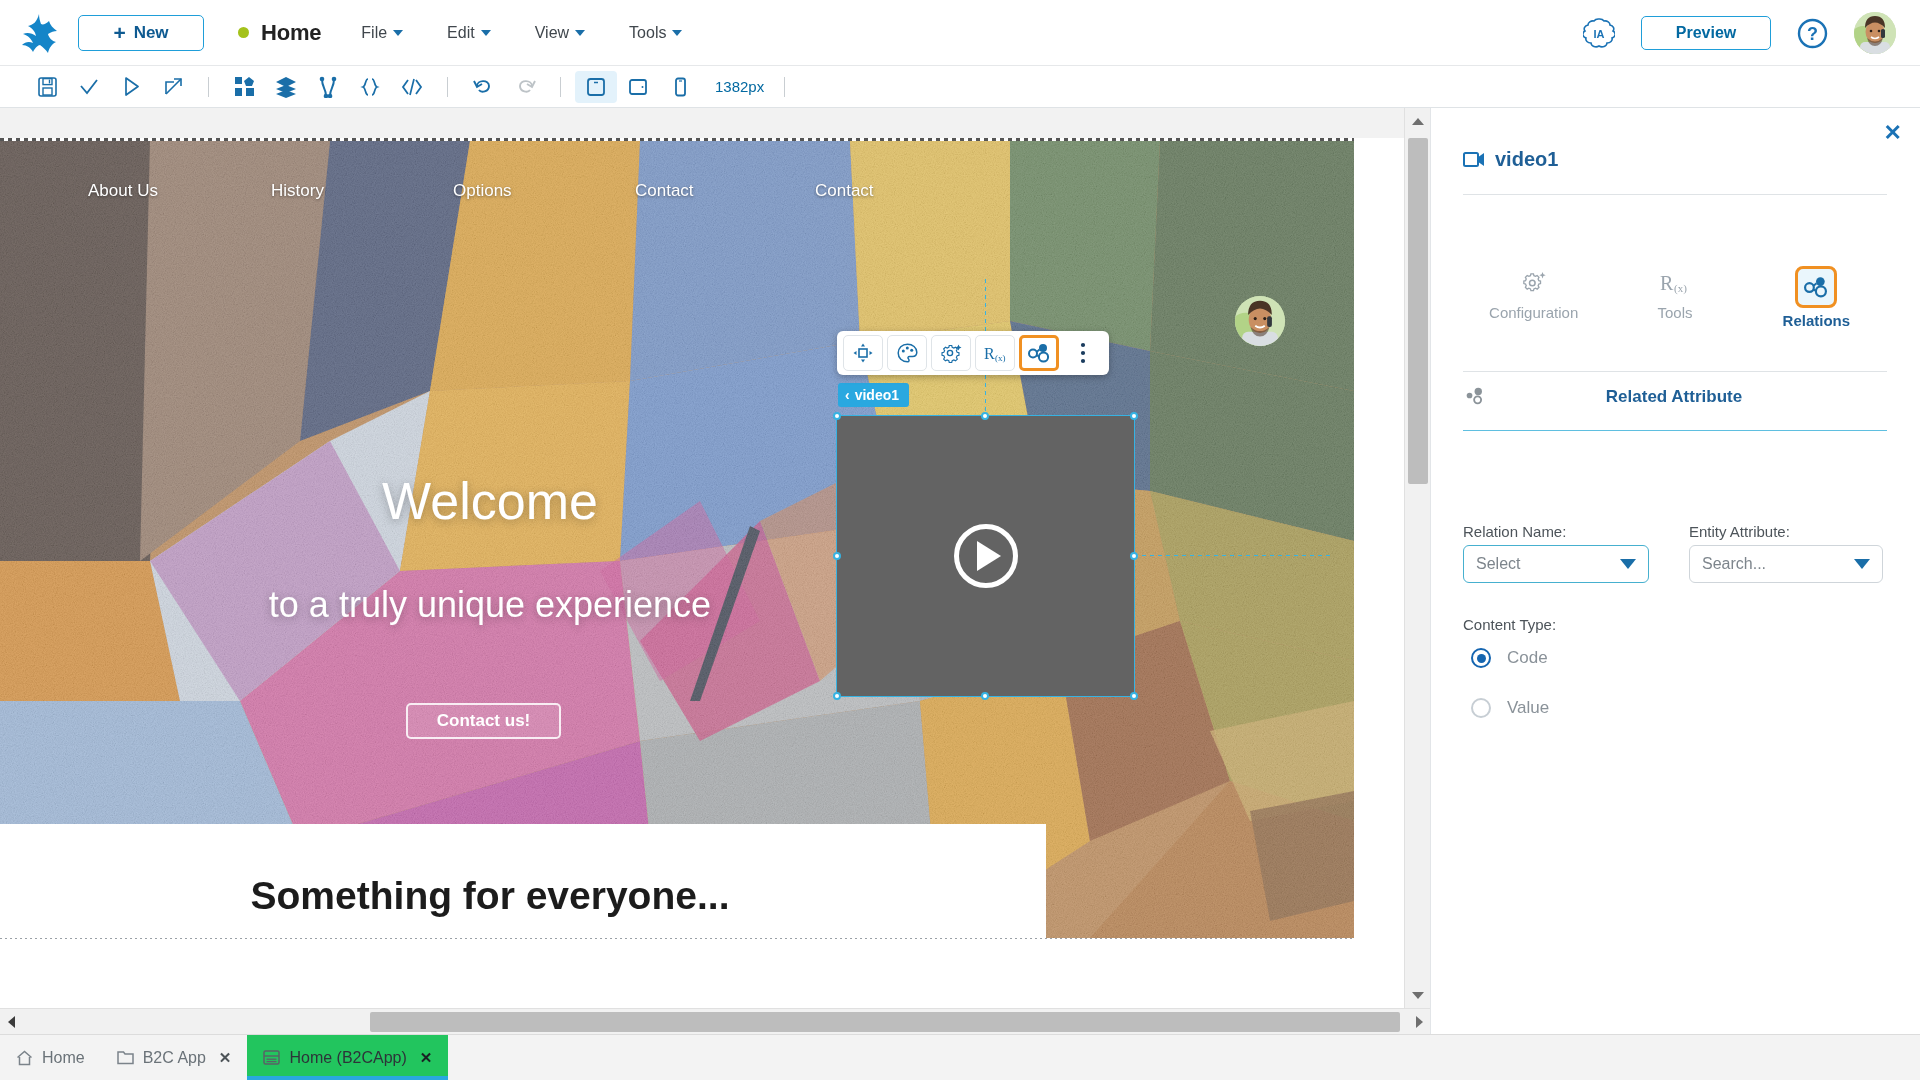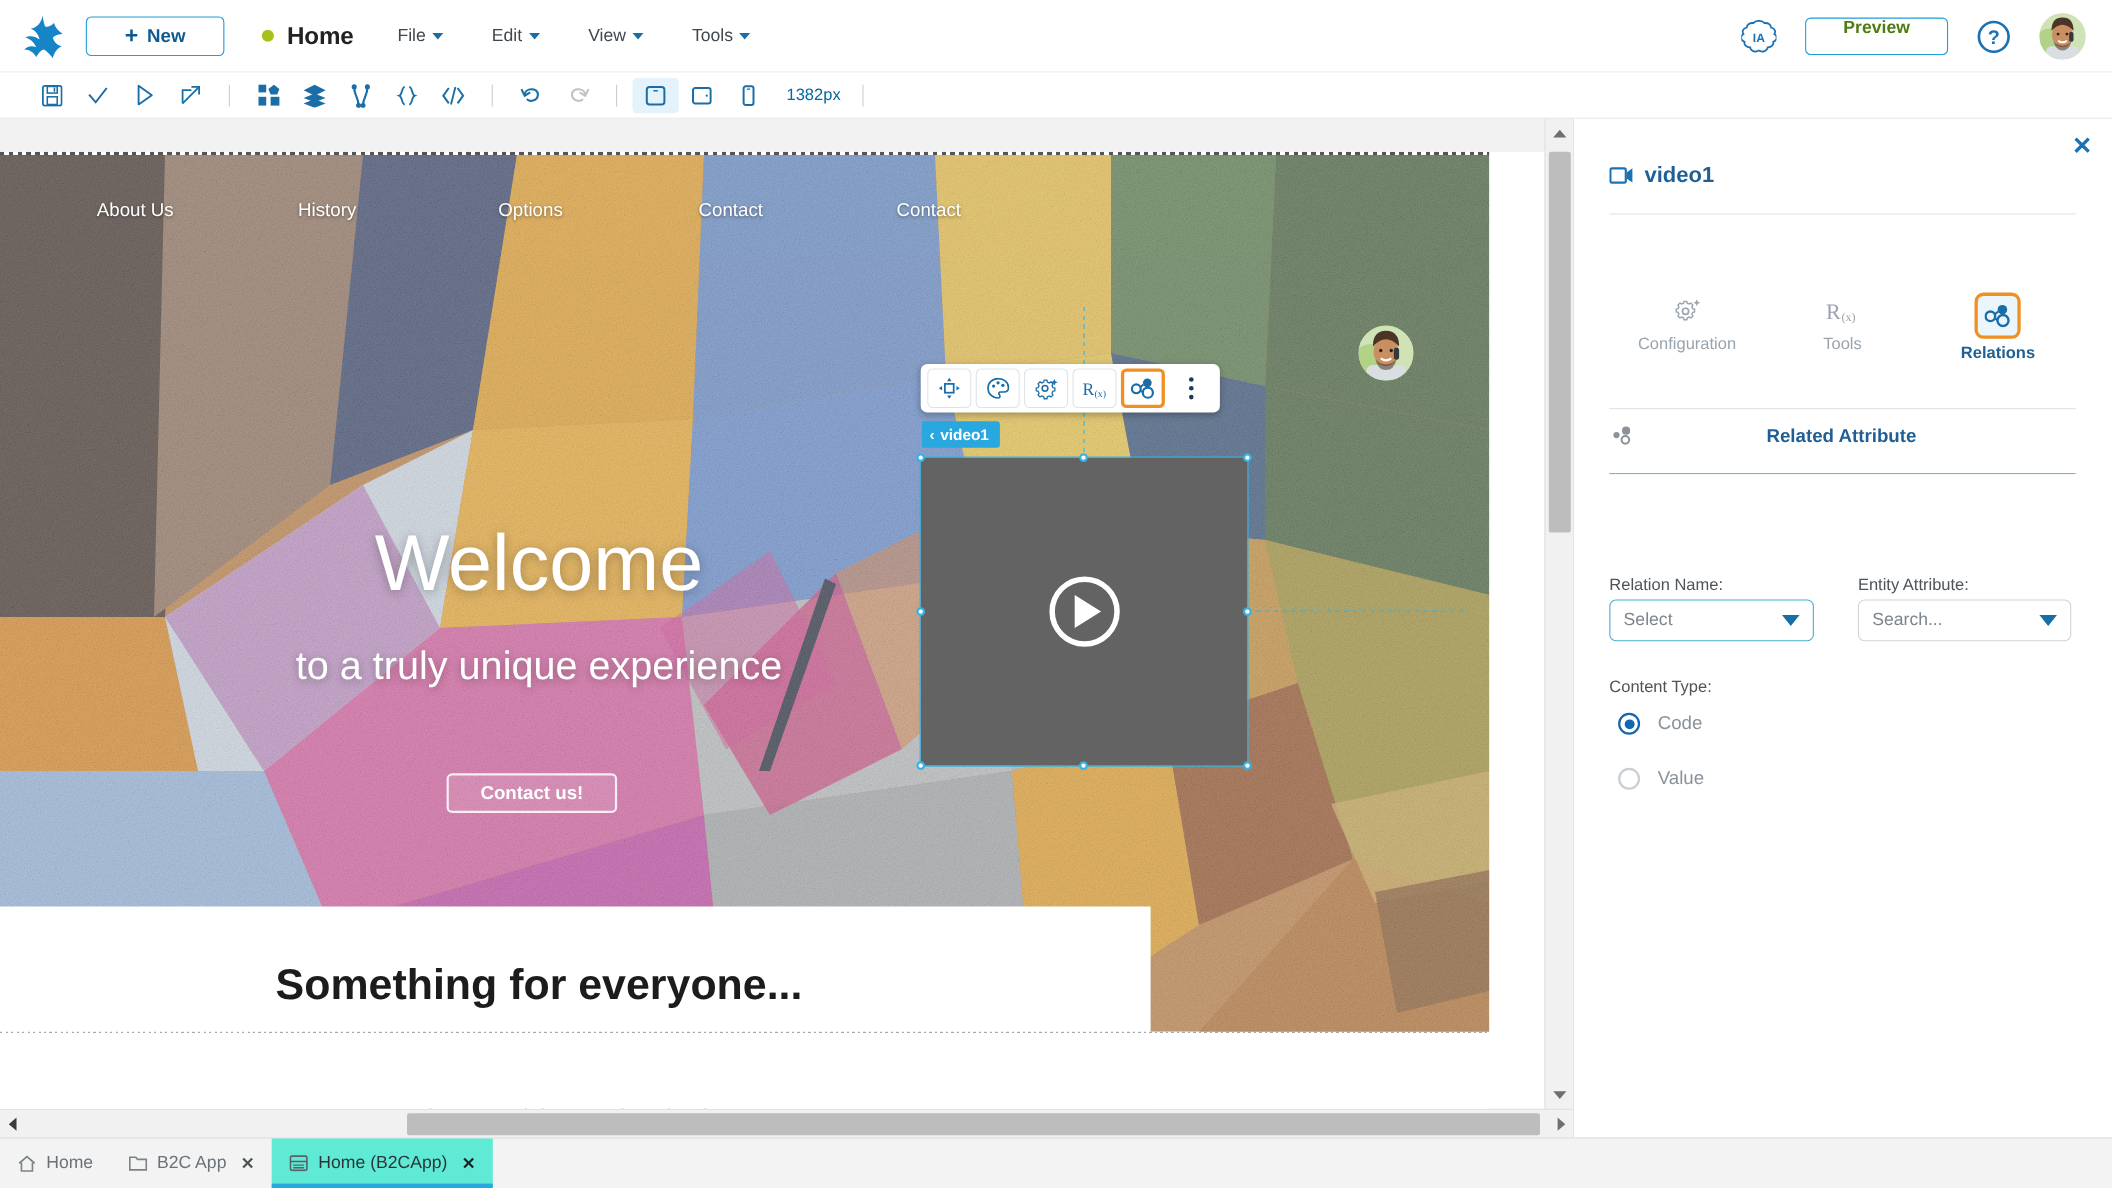--- a/index.html
+++ b/index.html
@@ -44,22 +44,22 @@
   .caret { width: 0; height: 0; border-left: 5px solid transparent;
            border-right: 5px solid transparent; border-top: 6px solid #1a6ea8; }
 
   .topbar-right {
     position: absolute; right: 24px; top: 0; height: 66px;
     display: flex; align-items: center; gap: 26px;
   }
   .ia-badge { width: 32px; height: 32px; cursor: pointer; }
   .preview-btn {
     width: 130px; height: 34px; border: 1px solid #1f9ed9; border-radius: 5px;
-    background: #fff; color: #4d7c0f; font-size: 16px; font-weight: bold;
-    display: flex; justify-content: center; cursor: pointer;
+    background: #fff; color: #0369a1; font-size: 16px; font-weight: bold;
+    display: flex; align-items: center; justify-content: center; cursor: pointer;
   }
   .help-btn { width: 31px; height: 31px; cursor: pointer; }
   .avatar-top {
     width: 42px; height: 42px; border-radius: 50%; overflow: hidden;
     background: #cfe0bb; position: relative; cursor: pointer; flex: 0 0 auto;
   }
 
   
   .face { position: absolute; inset: 0; }
 
@@ -113,21 +113,21 @@
   .nav-options { position: absolute; left: 453px; }
   .nav-orders  { position: absolute; left: 635px; }
   .nav-contact { position: absolute; left: 815px; }
   .hero-avatar {
     position: absolute; left: 1235px; top: 155px; width: 50px; height: 50px;
     border-radius: 50%; overflow: hidden; background: #c9ddb3; z-index: 5;
   }
 
   .welcome {
     position: absolute; left: 0; top: 330px; width: 980px; text-align: center;
-    font-size: 72px; color: #ffffff; font-weight: normal; z-index: 4;
+    font-size: 52px; color: #ffffff; font-weight: normal; z-index: 4;
     text-shadow: 0 2px 10px rgba(0,0,0,.28);
   }
   .subtitle {
     position: absolute; left: 0; top: 443px; width: 980px; text-align: center;
     font-size: 36px; color: #ffffff; z-index: 4;
     text-shadow: 0 2px 8px rgba(0,0,0,.28);
   }
   .contact-btn {
     position: absolute; left: 406px; top: 562px; width: 155px; height: 36px;
     border: 2px solid rgba(255,255,255,.85); border-radius: 5px;
@@ -314,21 +314,21 @@
 
   
   .bottombar {
     position: absolute; left: 0; top: 1034px; width: 1920px; height: 46px;
     background: #f3f3f3; border-top: 1px solid #dcdcdc; display: flex; align-items: stretch;
   }
   .btab {
     display: flex; align-items: center; gap: 9px; padding: 0 16px;
     font-size: 16px; color: #6a7278; cursor: pointer; position: relative;
   }
-  .btab.active { background: #5eead4; color: #2d3439; }
+  .btab.active { background: #22c55e; color: #2d3439; }
   .btab.active::after {
     content: ''; position: absolute; left: 0; bottom: 0; width: 100%; height: 4px; background: #29a8e0;
   }
   .btab .x { font-size: 15px; font-weight: bold; color: #4d5458; margin-left: 4px; cursor: pointer; }
   .btab.active .x { color: #1b2024; }
 </style>
 </head>
 <body>
 
 <div id="app">

